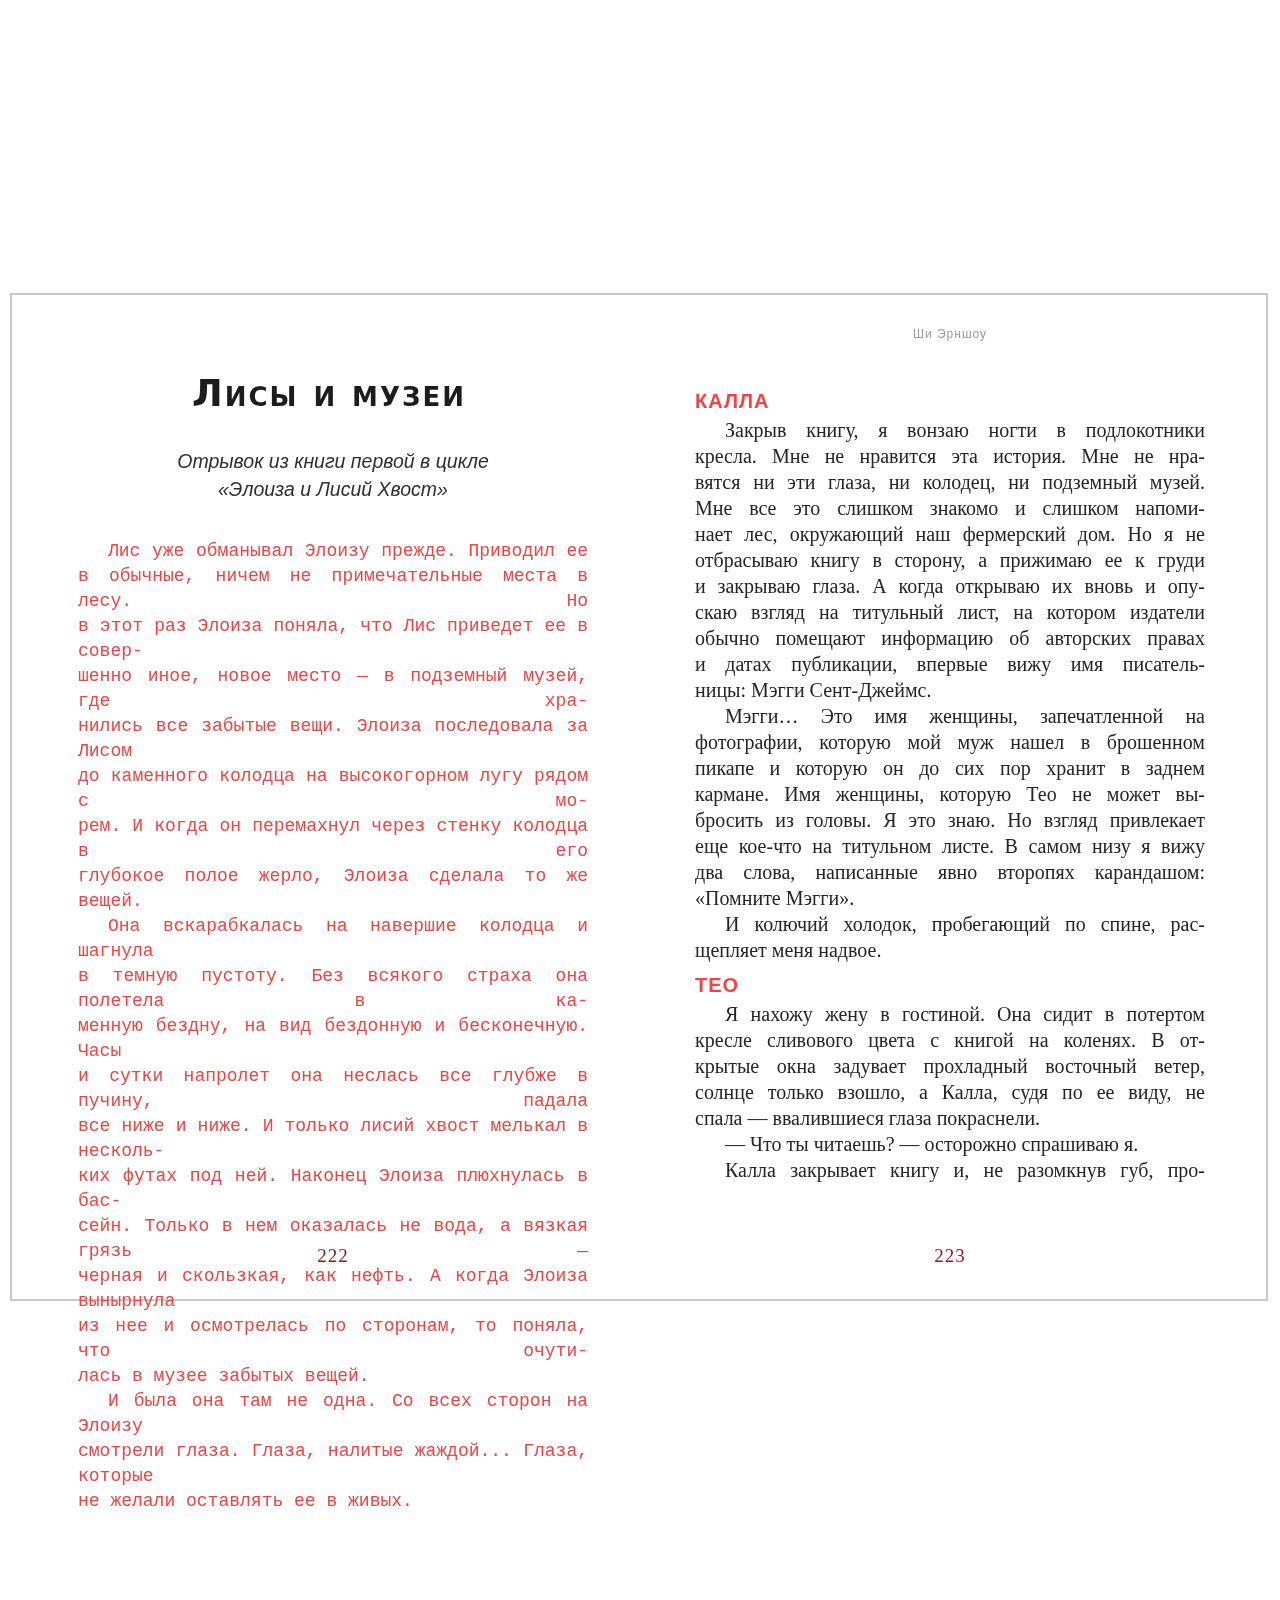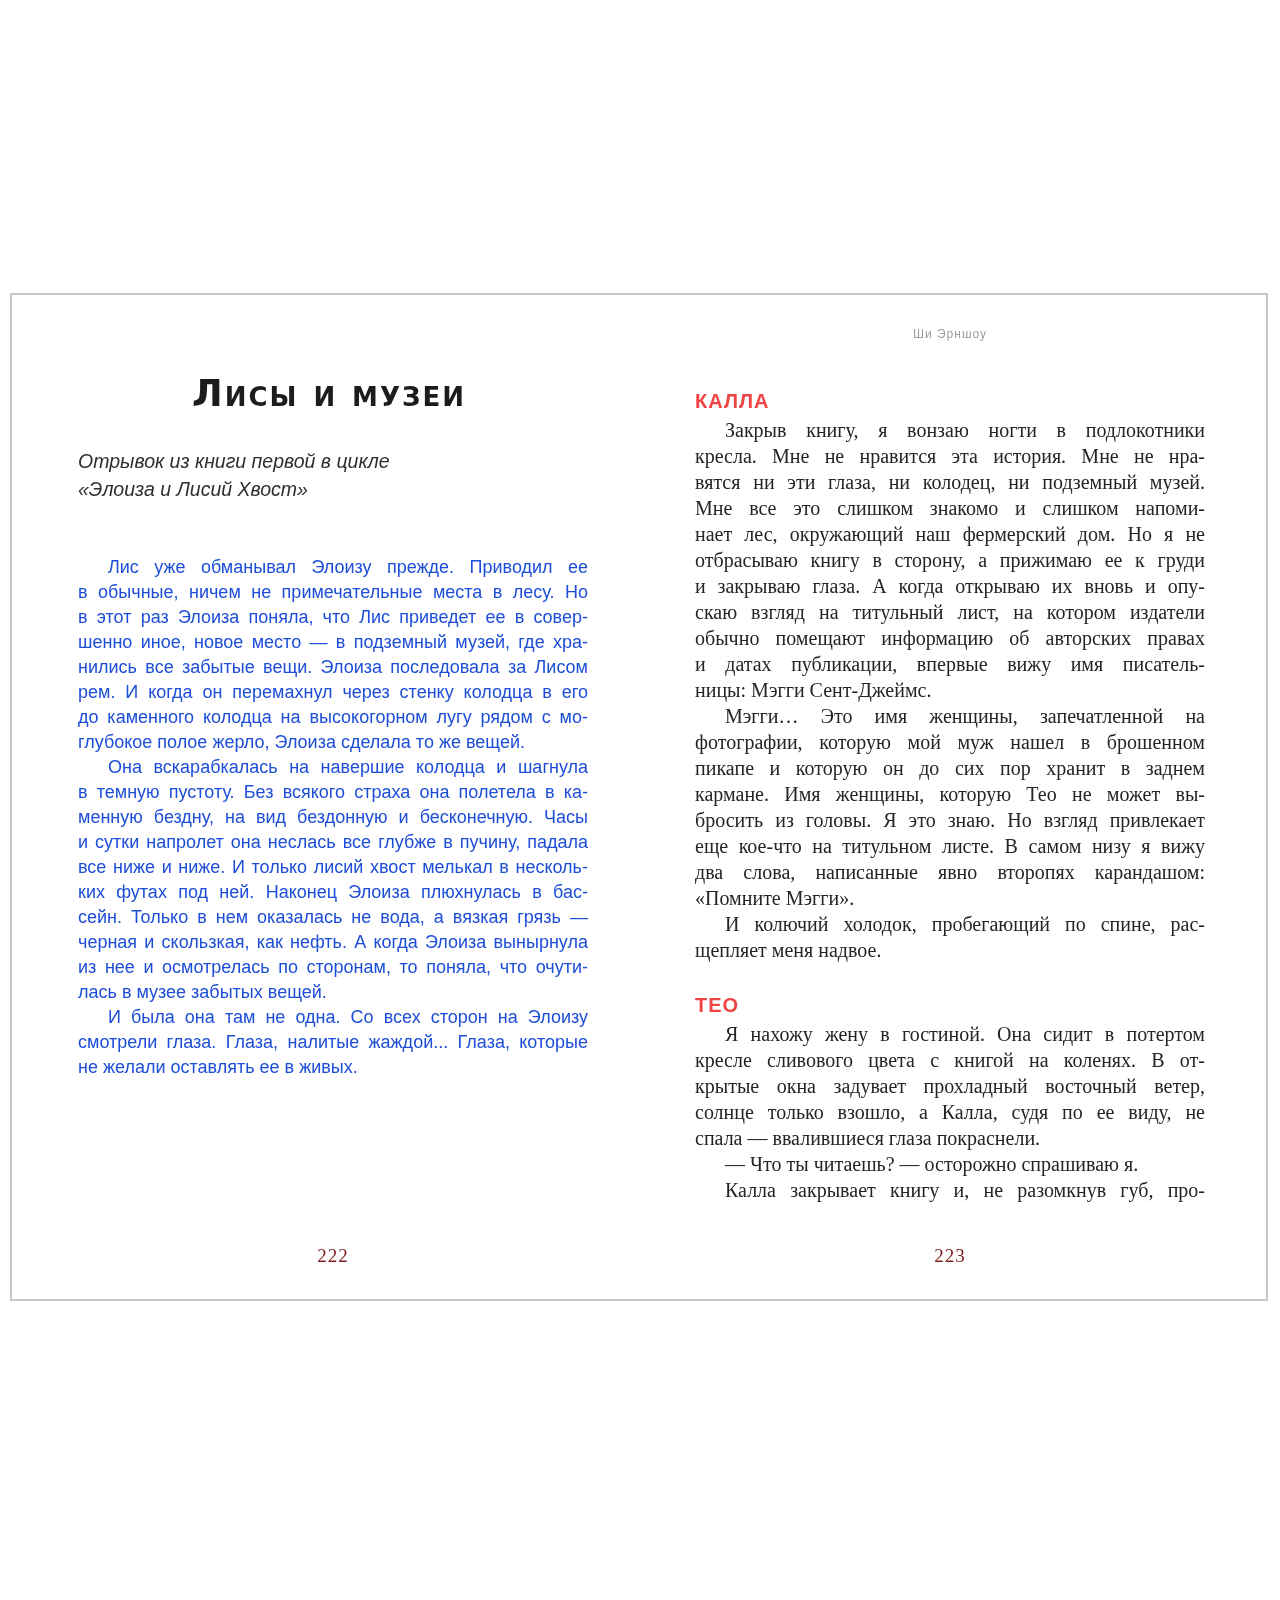--- a/index.html
+++ b/index.html
@@ -41,34 +41,35 @@
     font-weight: bold;
     font-size: 37px;
     letter-spacing: 2px;
     color: #1c1c1c;
     line-height: 42px;
   }
   .chapter-subtitle {
     position: absolute;
     top: 152px;
     left: 0; right: 0;
+    text-align: center;
     font-style: italic;
     font-size: 19.5px;
     line-height: 28px;
     color: #2e2e2e;
   }
   .body-sans {
     position: absolute;
-    top: 260px;
+    top: 244px;
     left: 0;
     width: 510px;
-    font-family: Liberation Sans, sans-serif;
+    font-family: Liberation Mono, monospace;
     font-size: 18px;
     line-height: 25px;
-    color: #1d4ed8;
+    color: #ef4444;
   }
   
   .running-header {
     position: absolute;
     top: 32px;
     left: 0; right: 0;
     text-align: center;
     font-size: 12px;
     letter-spacing: 1px;
     color: #9b9b9b;
@@ -76,21 +77,21 @@
   .body-serif {
     position: absolute;
     top: 92px;
     left: 0;
     width: 510px;
     font-family: "Liberation Serif", serif;
     font-size: 20px;
     line-height: 26px;
     color: #242424;
   }
-  .section + .section { margin-top: 28px; }
+  .section + .section { margin-top: 8px; }
   .section-heading {
     font-family: "Liberation Sans", sans-serif;
     font-weight: 600;
     font-size: 20px;
     letter-spacing: 1px;
     line-height: 28px;
     color: #ef4444;
     margin-bottom: 2px;
   }
   
@@ -122,22 +123,22 @@
       <div class="subtitle-line">Отрывок из книги первой в цикле</div>
       <div class="subtitle-line">«Элоиза и Лисий Хвост»</div>
     </div>
     <div class="body-sans" id="left-body">
         <div class="para">
           <div class="line indent">Лис уже обманывал Элоизу прежде. Приводил ее</div>
           <div class="line">в обычные, ничем не примечательные места в лесу. Но</div>
           <div class="line">в этот раз Элоиза поняла, что Лис приведет ее в совер-</div>
           <div class="line">шенно иное, новое место — в подземный музей, где хра-</div>
           <div class="line">нились все забытые вещи. Элоиза последовала за Лисом</div>
+          <div class="line">до каменного колодца на высокогорном лугу рядом с мо-</div>
           <div class="line">рем. И когда он перемахнул через стенку колодца в его</div>
-          <div class="line">до каменного колодца на высокогорном лугу рядом с мо-</div>
           <div class="line lastline">глубокое полое жерло, Элоиза сделала то же вещей.</div>
         </div>
         <div class="para">
           <div class="line indent">Она вскарабкалась на навершие колодца и шагнула</div>
           <div class="line">в темную пустоту. Без всякого страха она полетела в ка-</div>
           <div class="line">менную бездну, на вид бездонную и бесконечную. Часы</div>
           <div class="line">и сутки напролет она неслась все глубже в пучину, падала</div>
           <div class="line">все ниже и ниже. И только лисий хвост мелькал в несколь-</div>
           <div class="line">ких футах под ней. Наконец Элоиза плюхнулась в бас-</div>
           <div class="line">сейн. Только в нем оказалась не вода, а вязкая грязь —</div>

